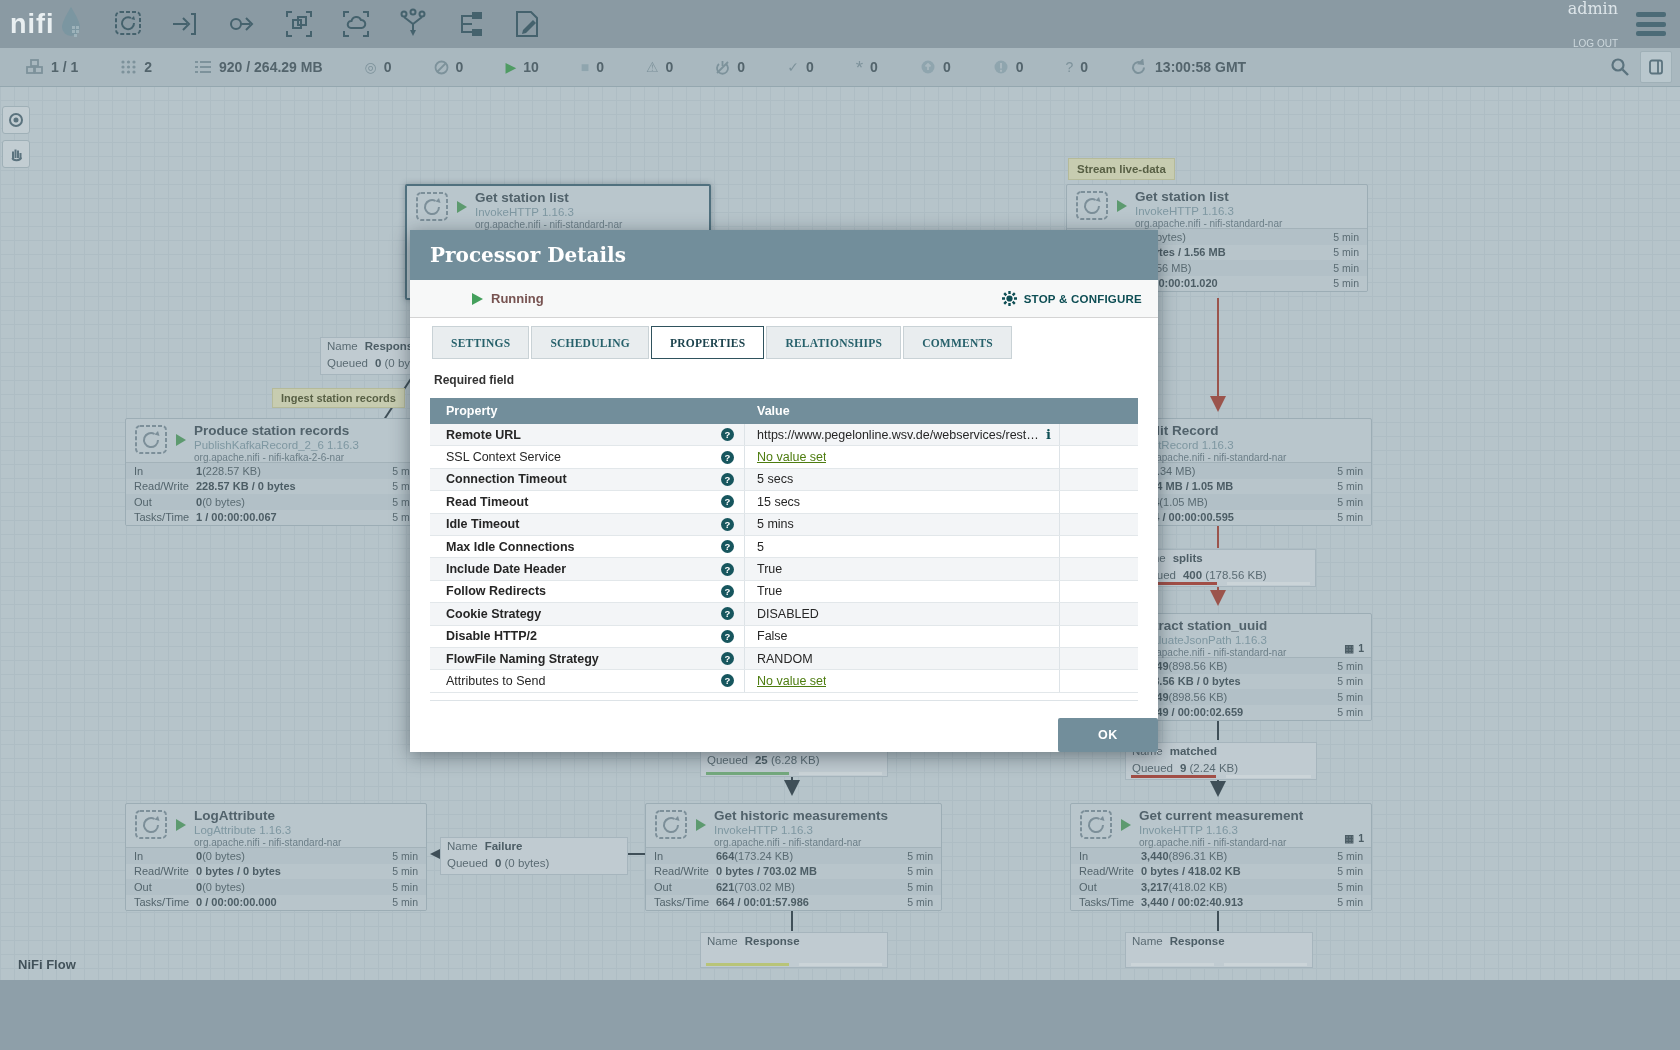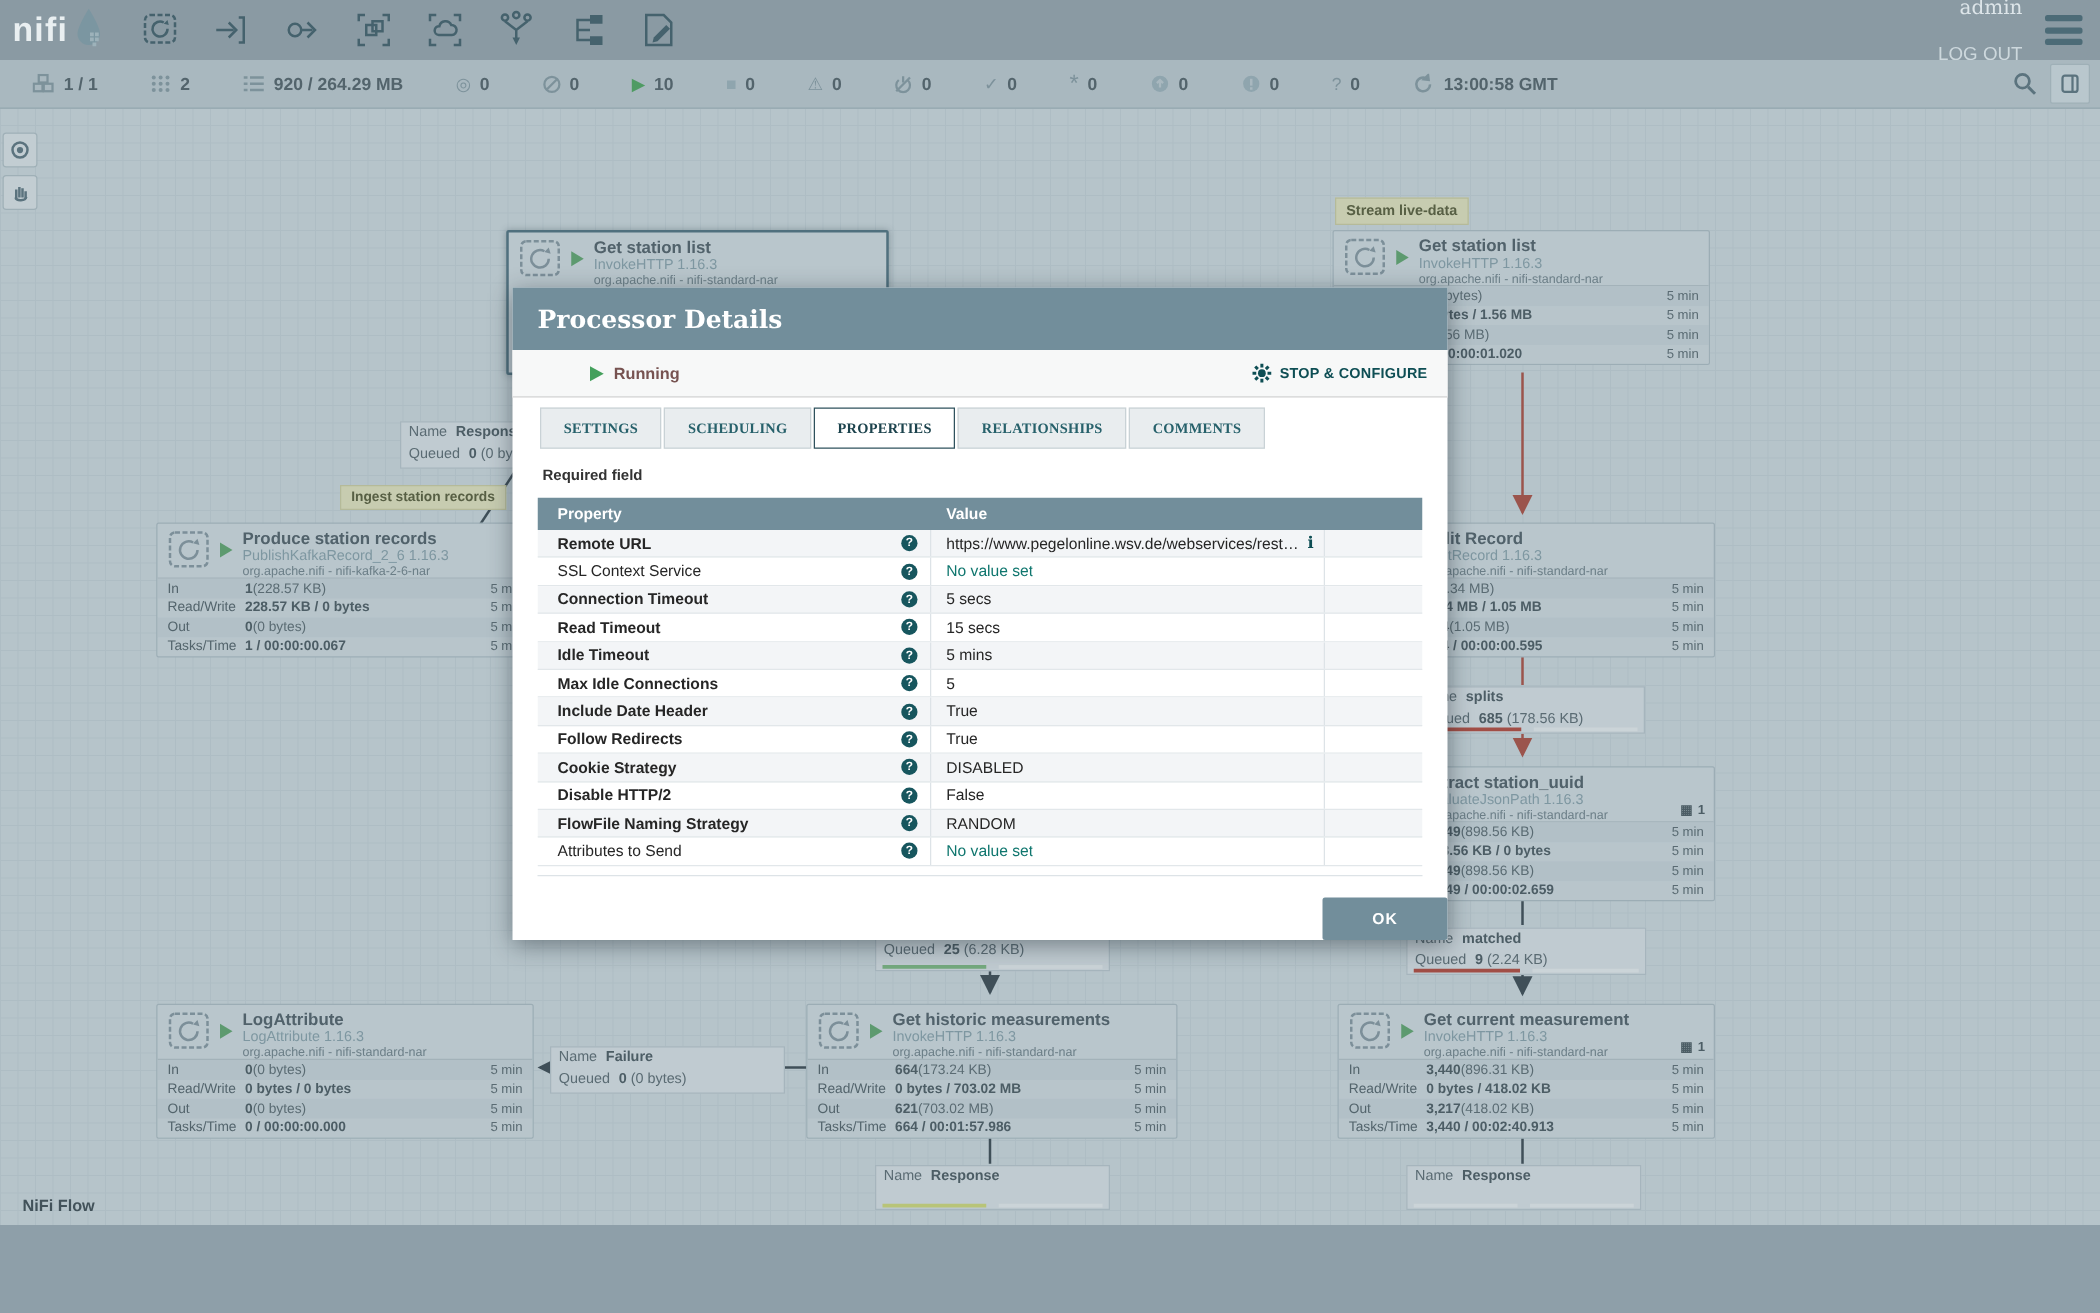--- a/index.html
+++ b/index.html
@@ -10,21 +10,21 @@
   .top{position:absolute;top:0;left:0;right:0;height:48px;background:#8a9aa3;display:flex;align-items:center;z-index:3;}
   .logo{display:flex;align-items:center;margin-left:10px;}
   .logo-text{font-weight:700;font-size:27px;color:#e9eff1;letter-spacing:1px;line-height:1;}
   .logo-drop{margin-left:4px;}
   .tools{display:flex;align-items:center;gap:23px;margin-left:28px;}
   .tool{width:34px;height:34px;display:flex;align-items:center;justify-content:center;cursor:grab;}
   .tool svg{stroke:#45626d;fill:none;stroke-width:2;}
   .top-right{margin-left:auto;display:flex;align-items:center;gap:18px;margin-right:14px;}
   .who{text-align:right;}
   .admin{font-family:"DejaVu Serif",serif;font-size:16px;color:#dde5e9;}
-  .logout{font-size:15px;color:#cdd8dd;text-decoration:underline;margin-top:20px;cursor:pointer;}
+  .logout{font-size:10px;color:#cdd8dd;text-decoration:underline;margin-top:20px;cursor:pointer;}
   .burger{width:30px;height:24px;display:flex;flex-direction:column;justify-content:space-between;cursor:pointer;}
   .burger span{display:block;height:5px;border-radius:2px;background:#4c6b77;}
 
   
   .sbar{position:absolute;top:48px;left:0;right:0;height:38px;background:#a9b8bf;z-index:3;
         display:flex;align-items:center;border-bottom:1px solid #94a7af;color:#53646c;}
   .sitem{display:flex;align-items:center;gap:7px;font-size:14px;font-weight:700;white-space:nowrap;}
   .sico{color:#7d929b;display:flex;align-items:center;font-weight:400;}
   .sico svg{stroke:#7d929b;fill:none;stroke-width:1.8;}
   .glyph{font-size:14px;line-height:1;}
@@ -113,21 +113,21 @@
   .prow:nth-child(even){background:#f3f5f7;}
   .pcell{display:flex;align-items:center;box-sizing:border-box;font-size:12.5px;color:#262626;}
   .pname{width:315px;padding-left:16px;border-right:1px solid #dde3e7;}
   .pname .nm{font-weight:700;}
   .pname.opt .nm{font-weight:400;}
   .help{margin-left:auto;margin-right:10px;width:13px;height:13px;border-radius:50%;background:#17565e;color:#fff;
         font-size:9.5px;font-weight:700;display:flex;align-items:center;justify-content:center;flex:none;cursor:default;}
   .help::before{content:"?";}
   .pval{width:315px;padding:0 8px 0 12px;border-right:1px solid #dde3e7;white-space:nowrap;overflow:hidden;}
   .pval .vtx{overflow:hidden;text-overflow:ellipsis;}
-  .pval .unset{color:#0f766e;}
+  .pval .unset{color:#4d7c0f;text-decoration:underline;}
   .info-i{margin-left:auto;flex:none;font-family:"DejaVu Serif",serif;font-weight:700;font-size:13px;color:#0e4e54;padding-left:6px;cursor:default;}
   .info-i::before{content:"i";}
   .pempty{flex:1;}
   .okbtn{position:absolute;right:0;bottom:0;width:100px;height:34px;background:#728e9b;color:#fff;
          font-size:12.5px;font-weight:700;letter-spacing:.06em;display:flex;align-items:center;justify-content:center;
          border-radius:2px;cursor:pointer;}
 </style>
 </head>
 <body>
 
@@ -552,21 +552,21 @@
     </div>
   </div>
 
   <div class="conn" style="left:1128px;top:463px;width:186px;height:36px;">
     <div class="crow">
         <span class="ckey">Name</span>
         <span class="cval">splits</span>
       </div>
     <div class="crow">
         <span class="ckey">Queued</span>
-        <span><span class="cnum">685</span><span class="crest"> (178.56 KB)</span></span>
+        <span><span class="cnum">400</span><span class="crest"> (178.56 KB)</span></span>
       </div>
     <div class="bars">
         <span class="bar r"></span>
         <span class="bar"></span>
       </div>
   </div>
 
   <div class="proc" style="left:1070px;top:527px;width:300px;height:106px;">
     <div class="phead">
       <span class="pic"><svg width="36" height="33" viewBox="0 0 36 33">

